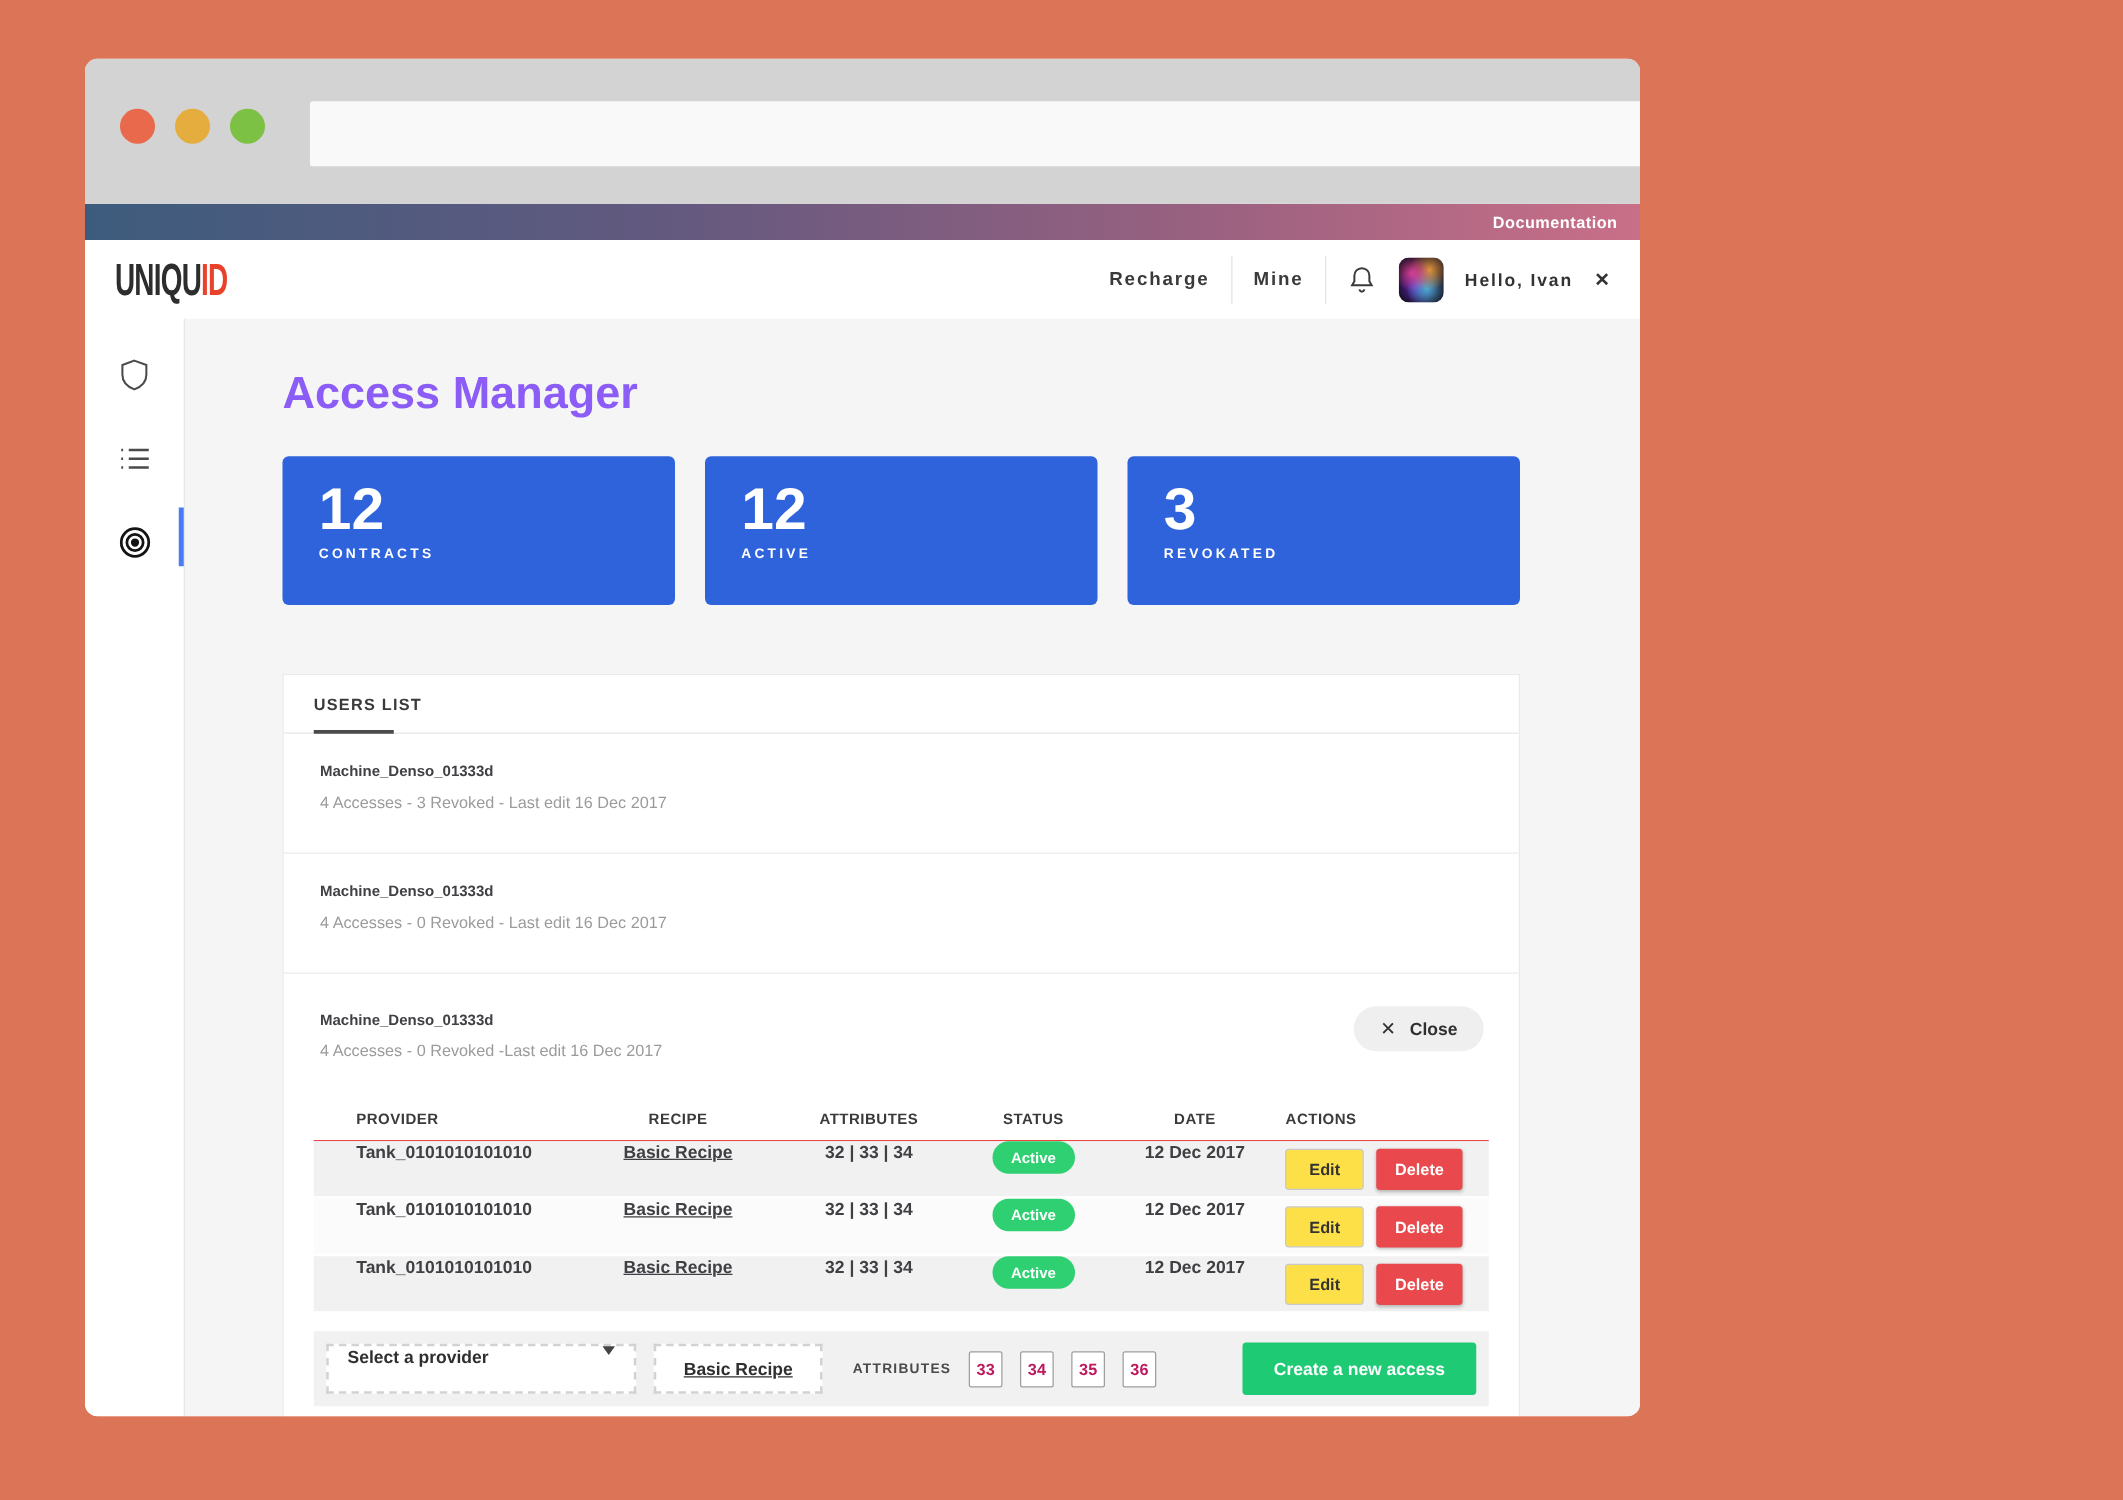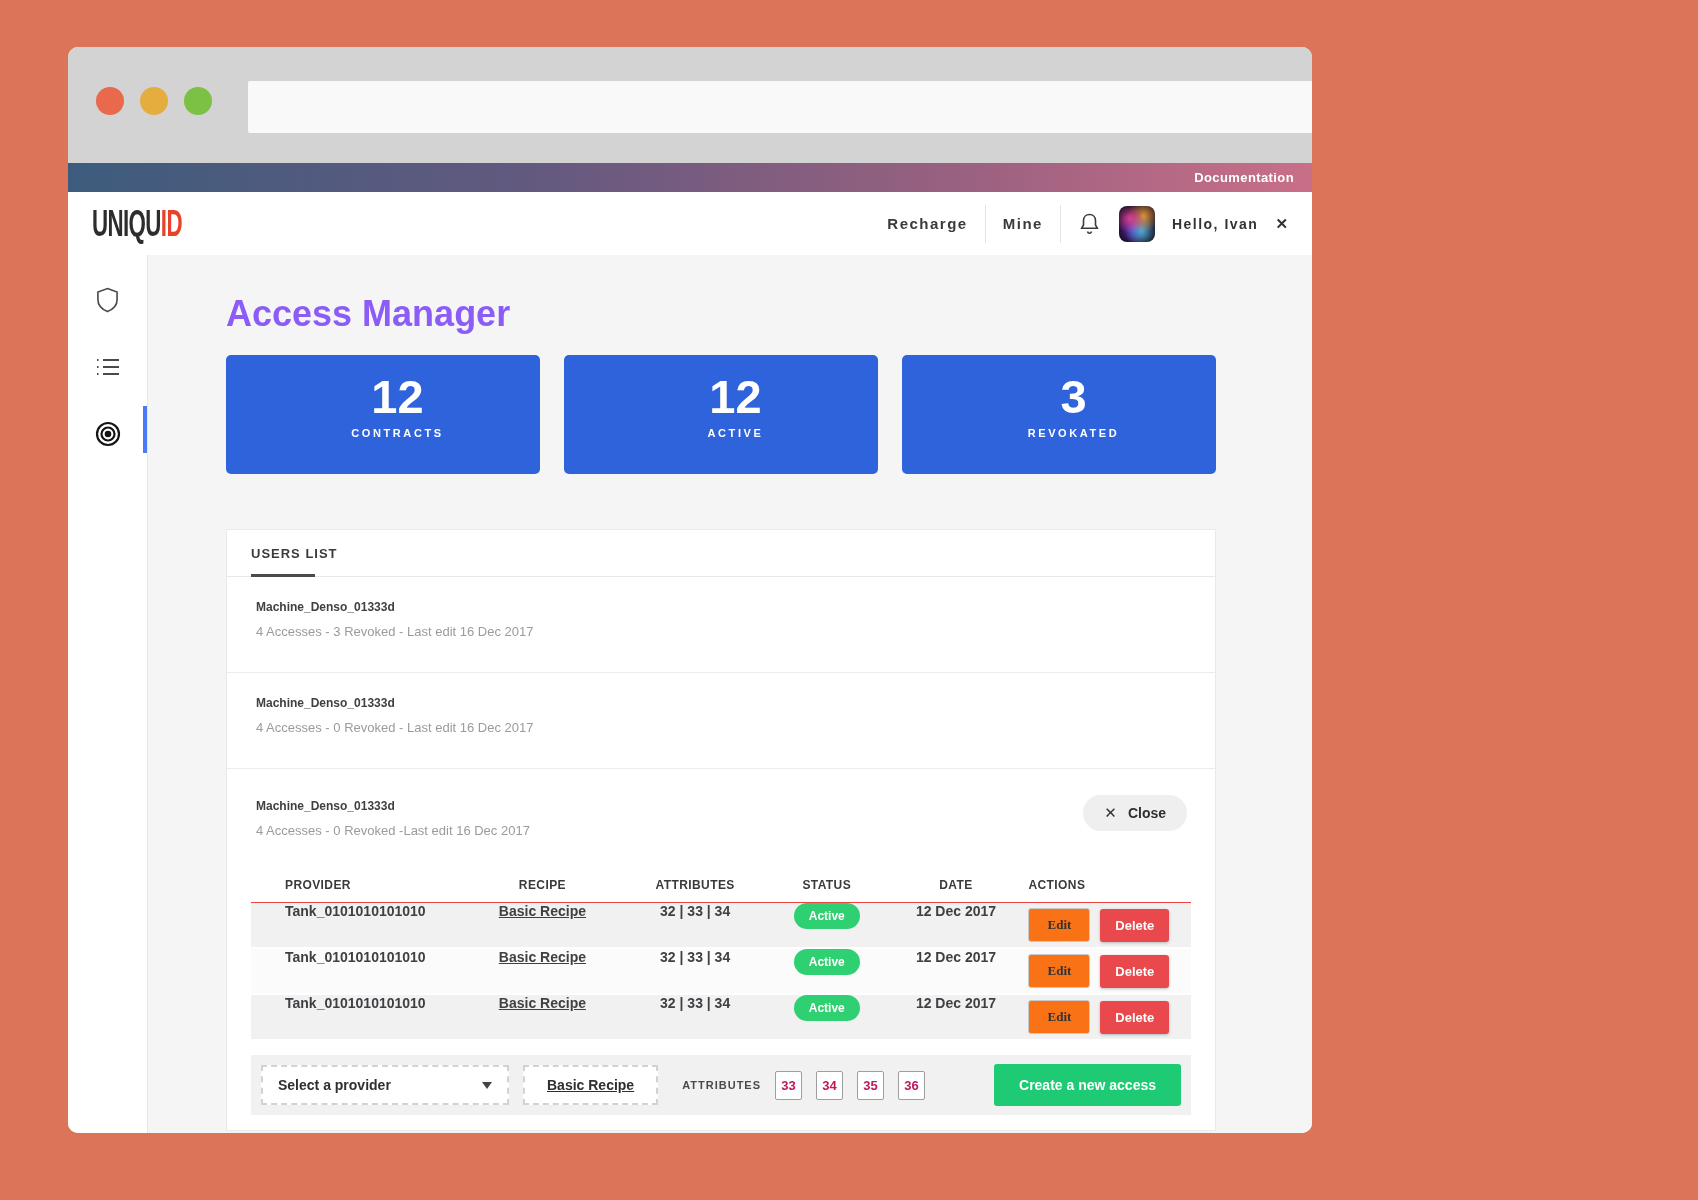--- a/index.html
+++ b/index.html
@@ -59,21 +59,21 @@
   .sidebar {
     width:80px; background:#fff; border-right:1px solid #e7e7e7;
     position:relative; display:flex; flex-direction:column; align-items:center;
     padding-top:32px; gap:41px; flex-shrink:0;
   }
   .sideitem { width:26px; height:26px; display:flex; align-items:center; justify-content:center; cursor:pointer; background:none; border:none; }
   .indicator { position:absolute; right:0; top:151px; width:4px; height:47px; background:#4A7BF7; }
   .main { flex:1; background:#f5f5f5; overflow:hidden; }
   .pagetitle { margin:38px 0 0 78px; font-size:36px; font-weight:bold; color:#8b5cf6; }
   
-  .cards { display:flex; gap:24px; margin:20px 96px 0 78px;text-align:center; }
+  .cards { display:flex; gap:24px; margin:30px 96px 0 78px; }
   .card { flex:1; height:119px; background:#2F63DC; border-radius:5px; color:#fff; padding:17px 0 0 29px; cursor:default; }
   .card .num { font-size:47px; font-weight:bold; line-height:49px; }
   .card .lbl { font-size:11px; font-weight:bold; letter-spacing:2.6px; margin-top:6px; }
   
   .panel { margin:55px 96px 0 78px; background:#fff; border:1px solid #eaeaea; height:602px; overflow:hidden; }
   .tabrow { height:47px; border-bottom:1px solid #e8e8e8; position:relative; }
   .tab { display:inline-block; margin-left:24px; line-height:47px; font-weight:bold; font-size:13px; letter-spacing:1px; color:#3a3a3a; cursor:pointer; }
   .tabline { position:absolute; left:24px; bottom:-1px; width:64px; height:3px; background:#4a4a4a; }
   .urow { height:96px; border-bottom:1px solid #ececec; padding:23px 0 0 29px; cursor:pointer; }
   .uname { font-size:12px; font-weight:600; color:#3f3f44; }
@@ -95,27 +95,27 @@
   .trow.even { background:#fbfbfb; }
   .c-provider { width:22.5%; padding-left:34px; text-align:left; }
   .c-recipe { width:17%; text-align:center; }
   .c-attr { width:15.5%; text-align:center; }
   .c-status { width:12.5%; text-align:center; }
   .c-date { width:15%; text-align:center; }
   .c-actions { flex:1; display:flex; align-items:center; gap:10px; padding-left:2px; }
   .cell { font-size:14px; font-weight:bold; color:#3f3f44; }
   .recipelink { text-decoration:underline; cursor:pointer; }
   .badge { display:inline-block; background:#2FD071; color:#fff; font-size:12px; font-weight:bold; padding:6px 15px; border-radius:14px; }
-  .editbtn { background:#f97316; border:1px solid #c9c9c9; border-radius:3px; padding:8px 18px; font-weight:bold; font-size:13px; color:#333; cursor:pointer; font-family:Liberation Serif, serif; }
+  .editbtn { background:#fde047; border:1px solid #c9c9c9; border-radius:3px; padding:8px 18px; font-weight:bold; font-size:13px; color:#333; cursor:pointer; font-family:Liberation Sans, sans-serif; }
   .delbtn { background:#E9494C; border:none; border-radius:3px; padding:9px 15px; font-weight:bold; font-size:13px; color:#fff; cursor:pointer; box-shadow:0 1px 3px rgba(0,0,0,.25); font-family:inherit; }
   
   .composer { margin:14px 24px 0; height:60px; background:#f1f1f1; display:flex; align-items:center; padding:0 10px; gap:14px; }
   .selprov {
     width:248px; height:40px; background:#fff; border:2px dashed #d2d2d2;
-    display:flex; align-items:center; padding:0 15px; cursor:pointer;
+    display:flex; padding:0 15px; cursor:pointer;
     font-weight:bold; font-size:14px; color:#2f2f2f;
   }
   .caret { margin-left:auto; width:0; height:0; border-left:5px solid transparent; border-right:5px solid transparent; border-top:7px solid #444; }
   .reciped {
     height:40px; background:#fff; border:2px dashed #d2d2d2;
     display:flex; align-items:center; padding:0 22px; cursor:pointer;
     font-weight:bold; font-size:14px; color:#2f2f2f; text-decoration:underline; font-family:inherit;
   }
   .attrlbl { font-size:11px; font-weight:bold; letter-spacing:1px; color:#4a4a4a; margin-left:10px; }
   .attrbox {

